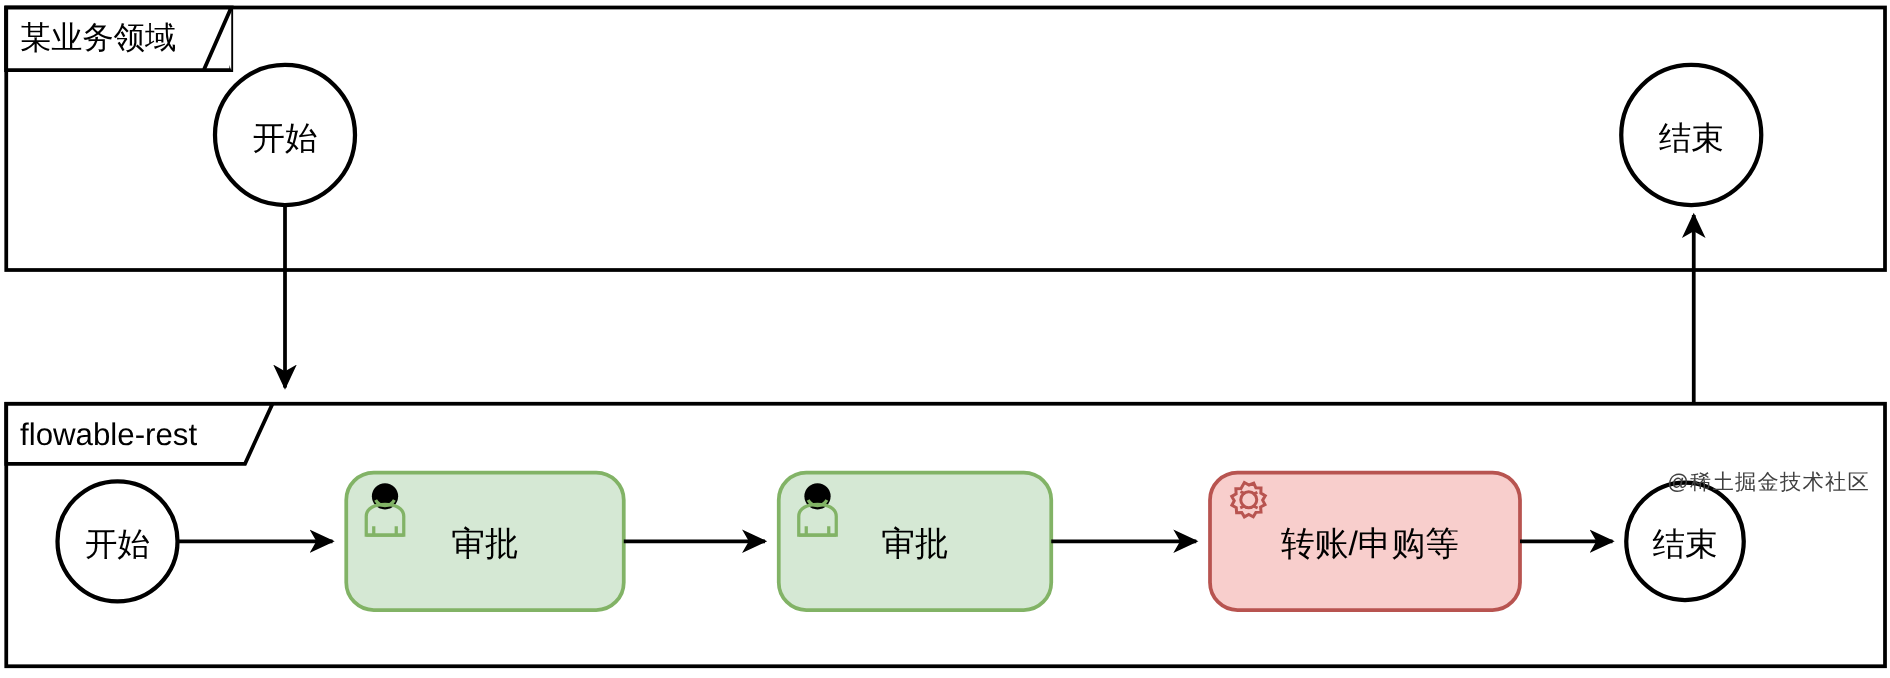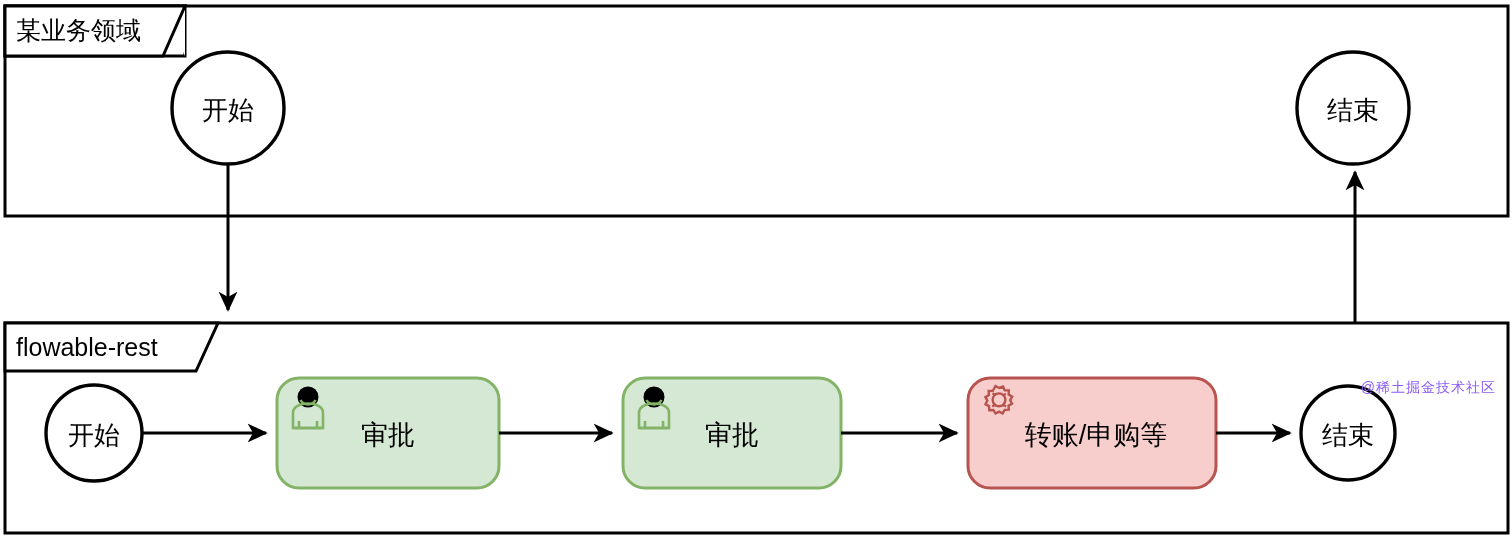--- a/index.html
+++ b/index.html
@@ -85,22 +85,22 @@
   .icon-gear {
     fill: none;
     stroke: #b85450;
     stroke-width: 2.4;
   }
   .watermark {
     position: absolute;
     right: 16px;
     bottom: 8px;
     font-family: "Liberation Sans", sans-serif;
-    font-size: 14px;
-    color: #8b5cf6;
+    font-size: 17px;
+    color: #404040;
     letter-spacing: 1px;
     user-select: none;
   }
 </style>
 </head>
 <body>
 
 <div id="diagram-root">
   <svg width="1512" height="542" viewBox="0 0 1512 542">
     <defs>

